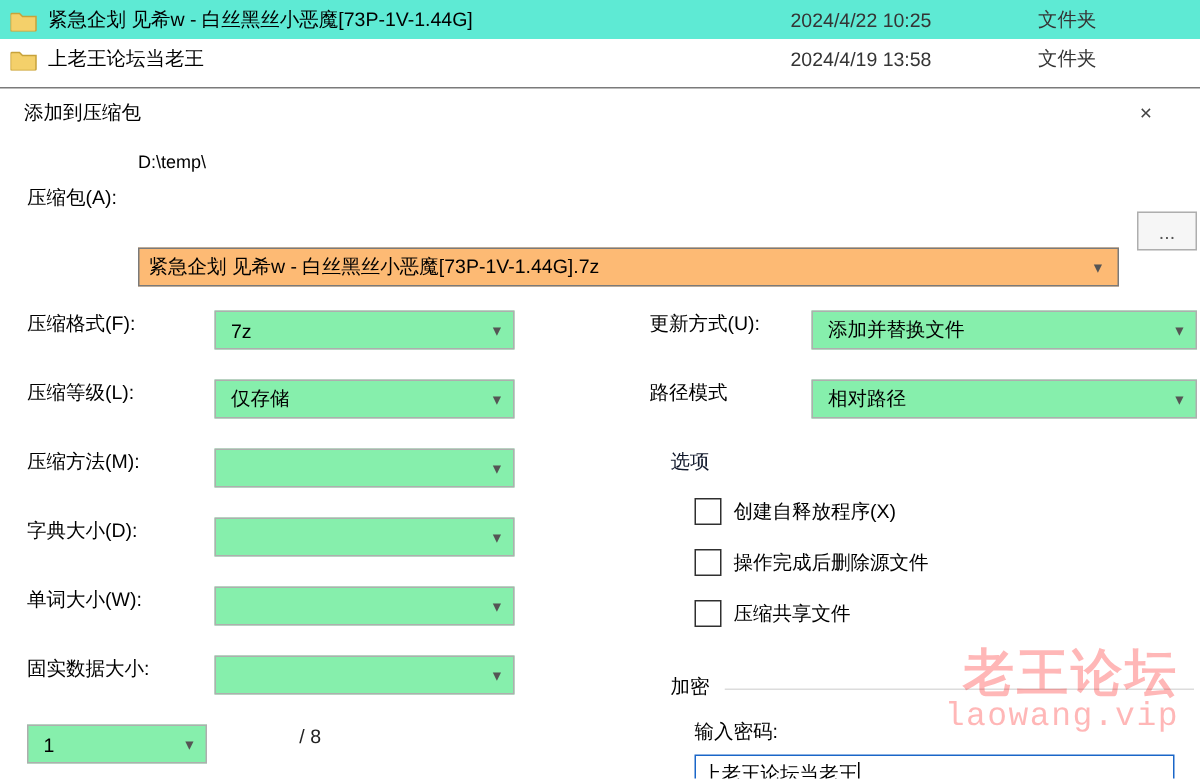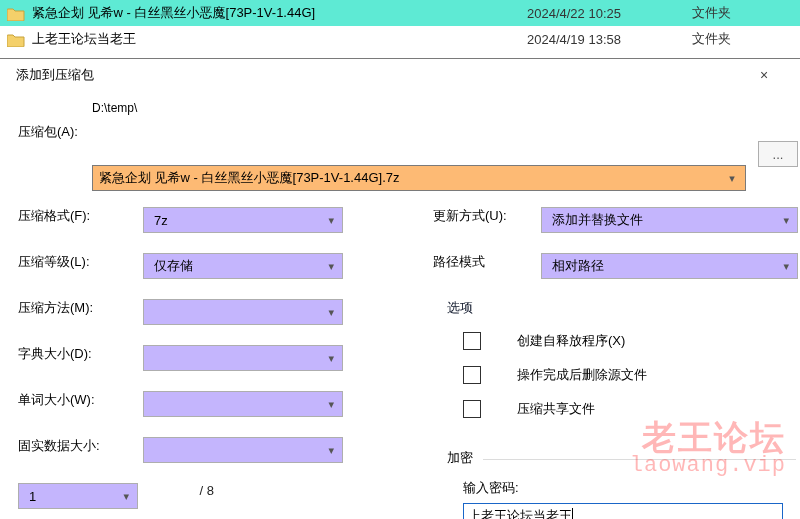--- a/index.html
+++ b/index.html
@@ -113,21 +113,21 @@
     height: 28px;
     margin-bottom: 18px;
   }
   .form-row .flabel {
     width: 125px;
   }
   .form-row .dropdown {
     flex: 0 0 200px;
     height: 26px;
     border: 1px solid #aeaeae;
-    background: #c4b5fd;
+    background: #86efac;
     display: flex; align-items: center;
     padding: 0 8px 0 10px;
   }
   .form-row .dropdown .dtxt { flex: 1; font-size: 13px; }
   .form-row .dropdown .darrow { font-size: 11px; color: #555; }
   .form-row .aux { margin-left: 16px; color: #222; }
   .col-right .form-row .flabel { width: 108px; }
   .col-right .form-row .dropdown { flex: 1 1 auto; }
 
   .group-title {
@@ -136,21 +136,20 @@
     margin-left: 14px;
     margin-bottom: 10px;
   }
   .opt-box {
     margin-left: 30px;
   }
   .cb-row {
     display: flex; align-items: center;
     height: 28px;
     margin-bottom: 6px;
-    gap: 28px;
   }
   .cb {
     width: 18px; height: 18px;
     border: 1px solid #303030;
     margin-right: 8px;
     flex: 0 0 auto;
   }
 
   .encrypt-group {
     margin-top: 26px;
@@ -184,21 +183,21 @@
     display: inline-block; width: 0; height: 16px;
     border-left: 1px solid #000; margin-left: 0;
     animation: blink 1s step-end infinite;
   }
   @keyframes blink { 50% { visibility: hidden; } }
 
   
   .watermark {
     position: absolute;
     right: 14px;
-    bottom: 42px;
+    bottom: 30px;
     text-align: right;
     pointer-events: none;
     opacity: 0.28;
     line-height: 1;
     z-index: 50;
   }
   .wm1 { color: #ff0000; font-size: 34px; font-weight: 700; letter-spacing: 2px; font-family: "Microsoft YaHei"; }
   .wm2 { color: #ff0000; font-size: 22px; letter-spacing: 1px; font-family: Liberation Mono, monospace; }
 </style>
 </head>

